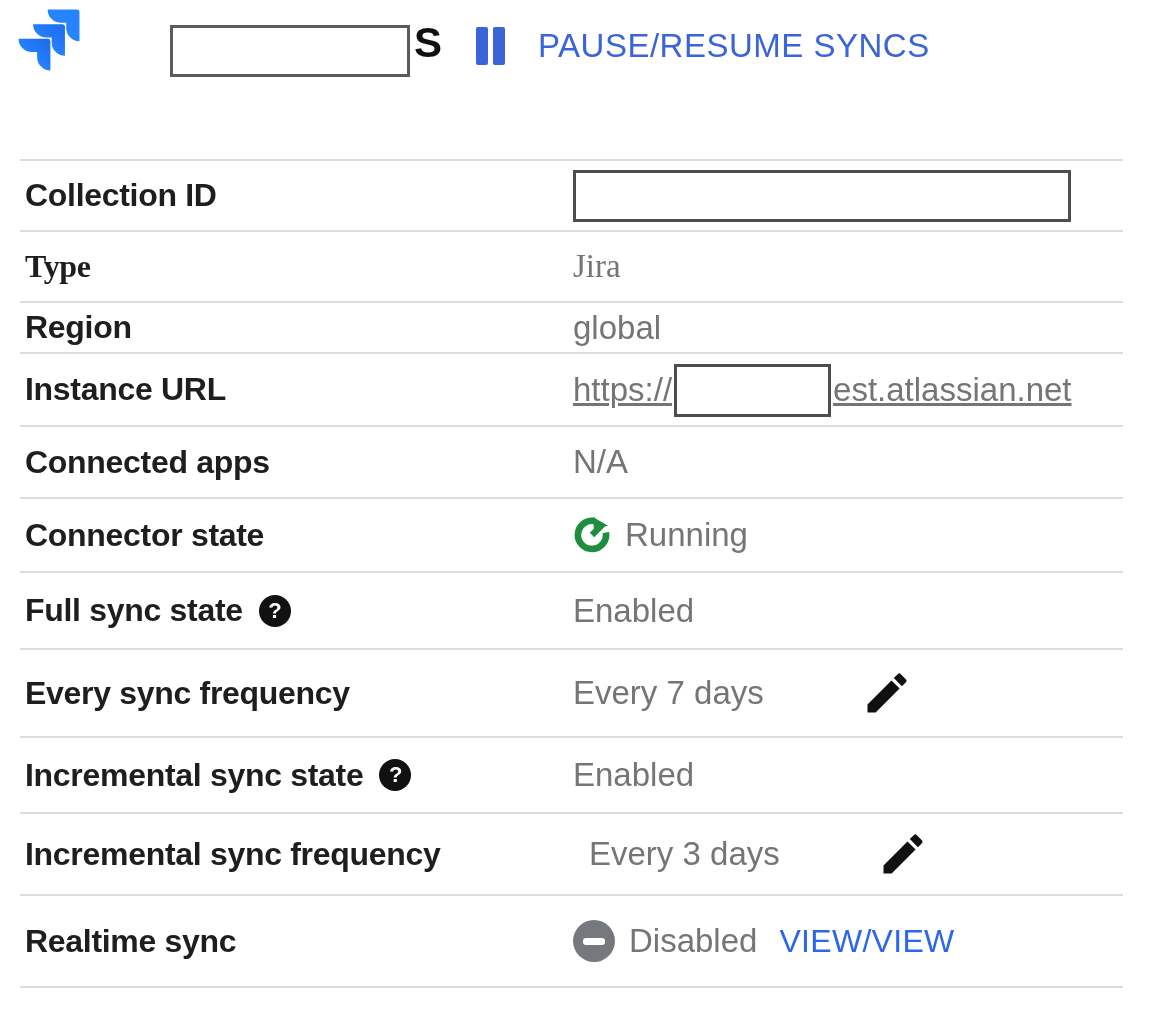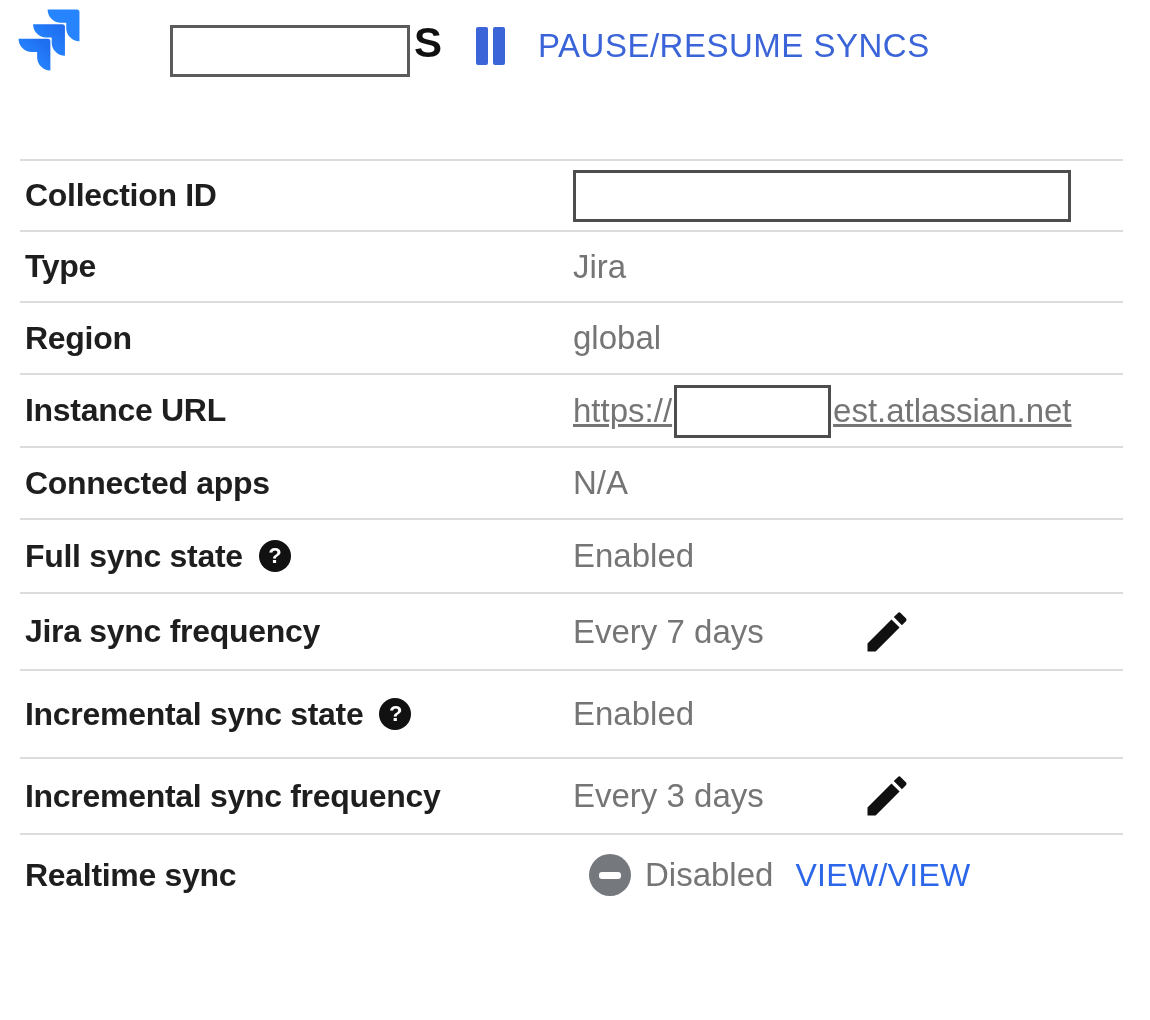--- a/index.html
+++ b/index.html
@@ -41,22 +41,22 @@
     color: var(--action-blue); white-space: nowrap;
   }
 
   
   .props { position: absolute; top: 159px; left: 20px; width: 1103px; }
   .row {
     display: flex; align-items: center;
     border-top: 2px solid #dcdcdc;
   }
   .row:nth-of-type(1){ height: 71px; }
-  .row:nth-of-type(2){ height: 71px; }
-  .row:nth-of-type(3){ height: 72px; }
+  .row:nth-of-type(2){ height: 71px; font-family: Liberation Serif, serif; }
+  .row:nth-of-type(3){ height: 51px; }
   .row:nth-of-type(4){ height: 73px; }
   .row:nth-of-type(5){ height: 72px; }
   .row:nth-of-type(6){ height: 74px; }
   .row:nth-of-type(7){ height: 77px; }
   .row:nth-of-type(8){ height: 88px; }
   .row:nth-of-type(9){ height: 76px; }
   .row:nth-of-type(10){ height: 82px; gap: 16px; }
   .row:nth-of-type(11){ height: 94px; border-bottom: 2px solid #dcdcdc; }
 
   .lbl {
@@ -163,31 +163,44 @@
       <span class="redact-box url-redact"></span>
       <span>est.atlassian.net</span>
     </div>
   </div>
 
   <div class="row">
     <div class="lbl">Connected apps</div>
     <div class="val">N/A</div>
   </div>
 
+  <div class="row">
+    <div class="lbl">Connector state</div>
+    <div class="val">
+      <span class="status-icon">
+        <svg width="38" height="38" viewBox="0 0 24 24" aria-hidden="true">
+          <path d="M13.56 3.14 A8.9 8.9 0 1 0 20.78 10.45" fill="none" stroke="#1e8e3e" stroke-width="4.2"></path>
+          <polygon points="12.6,0.6 22.2,6.2 13.2,8.6" fill="#1e8e3e"></polygon>
+          <path d="M12 12 L18.6 5.4" stroke="#1e8e3e" stroke-width="4" fill="none"></path>
+        </svg>
+      </span>
+      <span>Running</span>
+    </div>
+  </div>
 
   <div class="row">
     <div class="lbl">
       <span>Full sync state</span>
       <span class="help-icon">?</span>
     </div>
     <div class="val">Enabled</div>
   </div>
 
   <div class="row">
-    <div class="lbl">Jira sync frequency</div>
+    <div class="lbl">Every sync frequency</div>
     <div class="val">
       <span>Every 7 days</span>
       <button class="edit-btn">
         <svg width="52" height="52" viewBox="0 0 24 24" aria-hidden="true">
           <path fill="#101010" d="M3 17.25V21h3.75L17.81 9.94l-3.75-3.75L3 17.25zm17.71-10.21c.39-.39.39-1.02 0-1.41l-2.34-2.34a.9959.9959 0 0 0-1.41 0l-1.83 1.83 3.75 3.75 1.83-1.83z"></path>
         </svg>
       </button>
     </div>
   </div>
 

